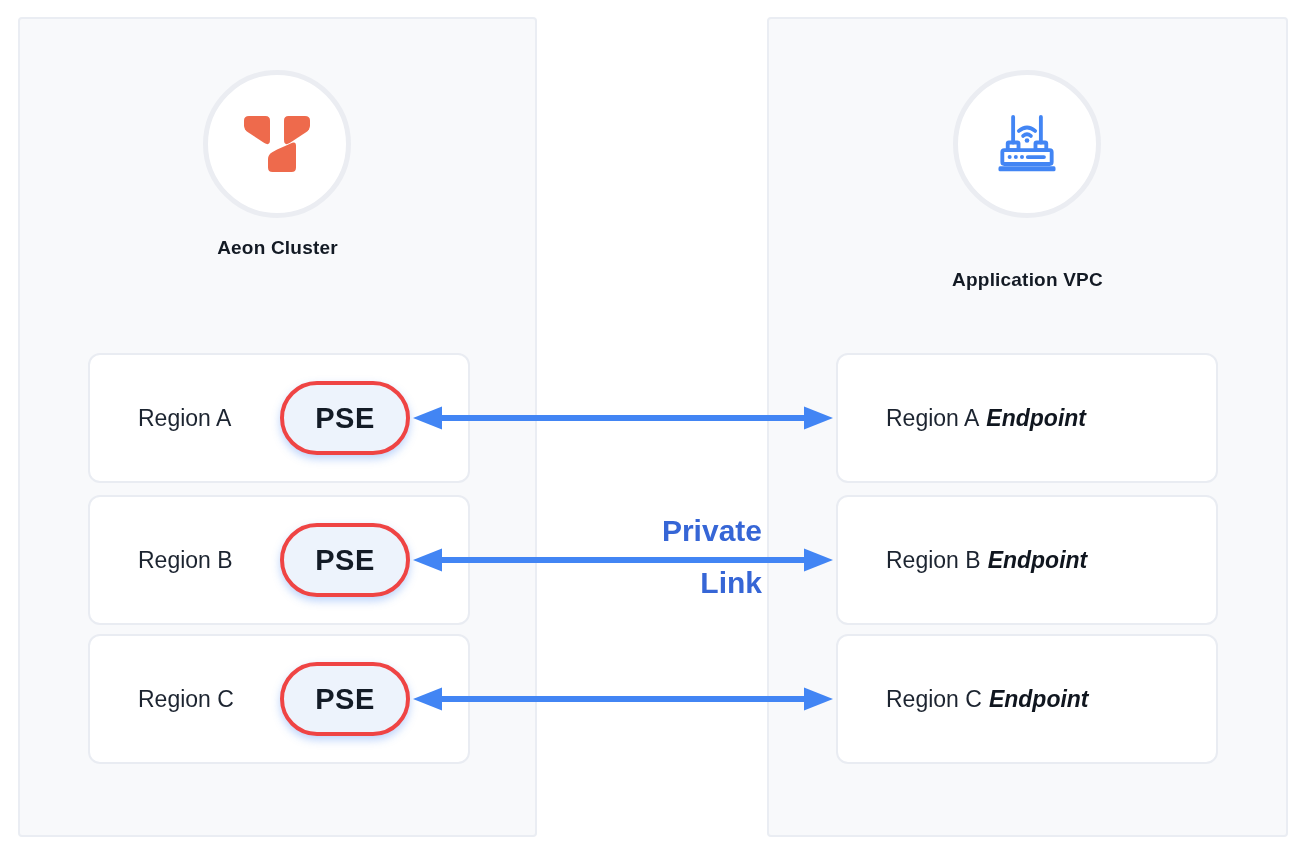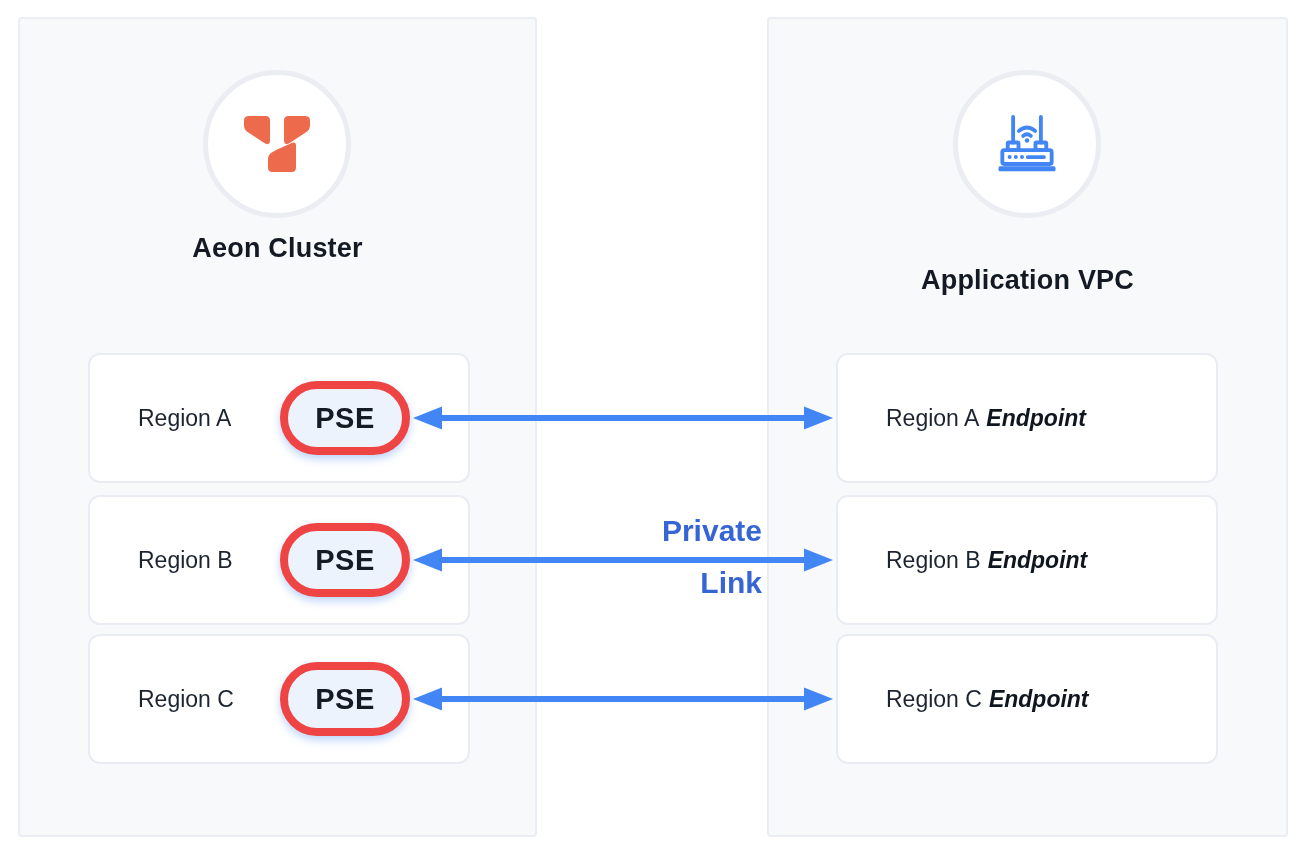--- a/index.html
+++ b/index.html
@@ -42,21 +42,21 @@
   }
   .badge-left  { left: 203px; }
   .badge-right { left: 953px; }
 
   
   .panel-title {
     position: absolute;
     top: 233px;
     margin: 0;
     text-align: center;
-    font-size: 27px;
+    font-size: 19px;
     line-height: 30px;
     font-weight: 700;
     color: #131a24;
     letter-spacing: 0.2px;
   }
   .title-left  { left: 18px;  width: 519px; }
   .title-right { left: 767px; width: 521px; margin-top: 32px; }
 
   
   .card {
@@ -97,21 +97,21 @@
 
   
   .pse-pill {
     position: absolute;
     right: 58px;
     top: 50%;
     transform: translateY(-50%);
     width: 130px;
     height: 74px;
     background: #edf3fc;
-    border: 8px solid #ef4444;
+    border: 4px solid #ef4444;
     border-radius: 40px;
     box-sizing: border-box;
     display: flex;
     align-items: center;
     justify-content: center;
     font-size: 29px;
     font-weight: 700;
     letter-spacing: 0.5px;
     color: #131b26;
     box-shadow: 0 4px 8px rgba(66,133,244,0.35);

